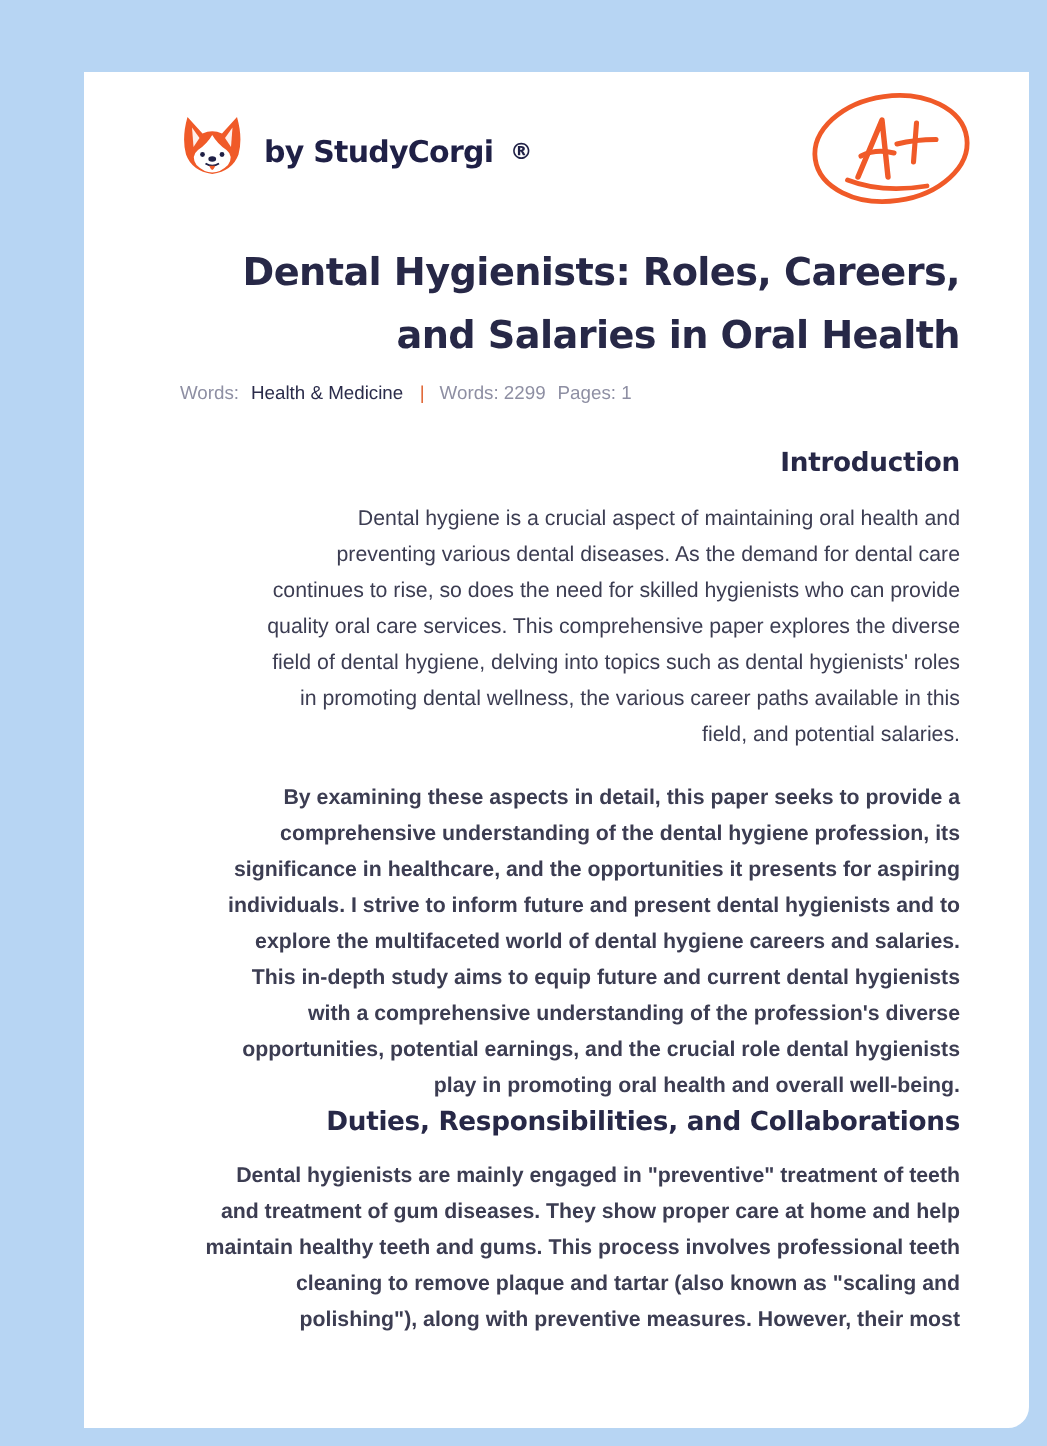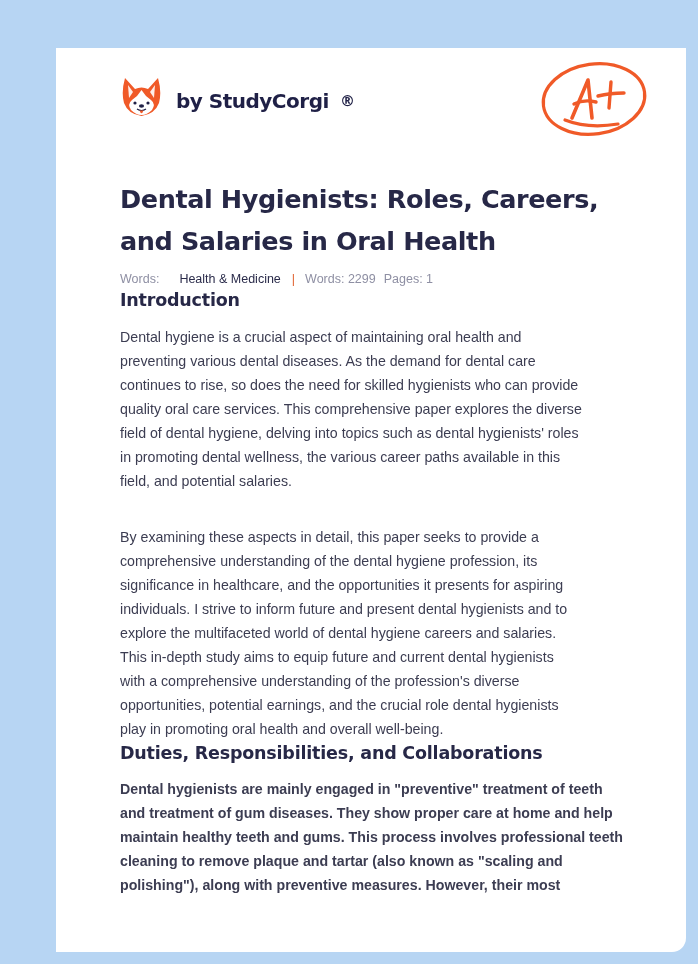--- a/index.html
+++ b/index.html
@@ -22,46 +22,46 @@
     .brand {
       margin-left: 15px; margin-top: 6px;
       font-family: "DejaVu Sans", sans-serif; font-weight: bold;
       font-size: 20px; color: #1f2046; letter-spacing: -0.5px;
     }
     .reg {
       position: absolute; left: 284px; top: 44px;
       font-size: 15px; color: #1f2046; font-weight: bold;
     }
     .grade { position: absolute; left: 482px; top: 10px; }
-    .content { position: absolute; left: 64px; top: 130px; width: 520px; }
+    .content { position: absolute; left: 64px; top: 113px; width: 520px; text-align: right; }
     .title {
       margin: 0; font-family: "DejaVu Sans", sans-serif; font-weight: bold;
       font-size: 25.5px; line-height: 42px; color: #272847; letter-spacing: -0.4px;
     }
     .meta {
       margin-top: 8px; font-size: 12.5px; color: #8e8fa3;
       font-family: "Liberation Sans", sans-serif; height: 18px;
       display: flex; align-items: center;
     }
-    .meta .topic-value { color: #2a2b4a; font-weight: 500; margin-left: 20px; }
+    .meta .topic-value { color: #2a2b4a; font-weight: 500; margin-left: 8px; }
     .meta .sep { color: #e0622f; margin: 0 10px 0 11px; }
     .meta .pages { margin-left: 8px; }
     h2 {
       margin: 0; font-family: "DejaVu Sans", sans-serif; font-weight: bold;
       font-size: 17.5px; color: #272847; letter-spacing: -0.2px;
     }
-    .h-intro { line-height: 24px; }
+    .h-intro { margin-top: 26px; line-height: 24px; }
     .h-duties { line-height: 24px; }
     p {
       margin: 0; font-family: "Liberation Sans", sans-serif;
       font-size: 14.2px; line-height: 24px; color: #3c3d52;
       white-space: pre-line;
     }
     .p1 { margin-top: 13px; }
-    .p2 { margin-top: 32px; }
+    .p2 { margin-top: 18px; font-weight: bold; }
     .p3 { margin-top: 12px; font-weight: bold; }
   </style>
 </head>
 <body>
 
 <div class="card">
   <div class="header">
     <div class="logo">
       <svg width="39" height="44" viewBox="0 0 39 44">
         <path d="M3 2 L13 13 Q19.5 10 26 13 L36 2 Q40 16 37 27 Q33 38 19.5 40 Q6 38 2 27 Q-1 16 3 2 Z" fill="#f05a28"></path>

